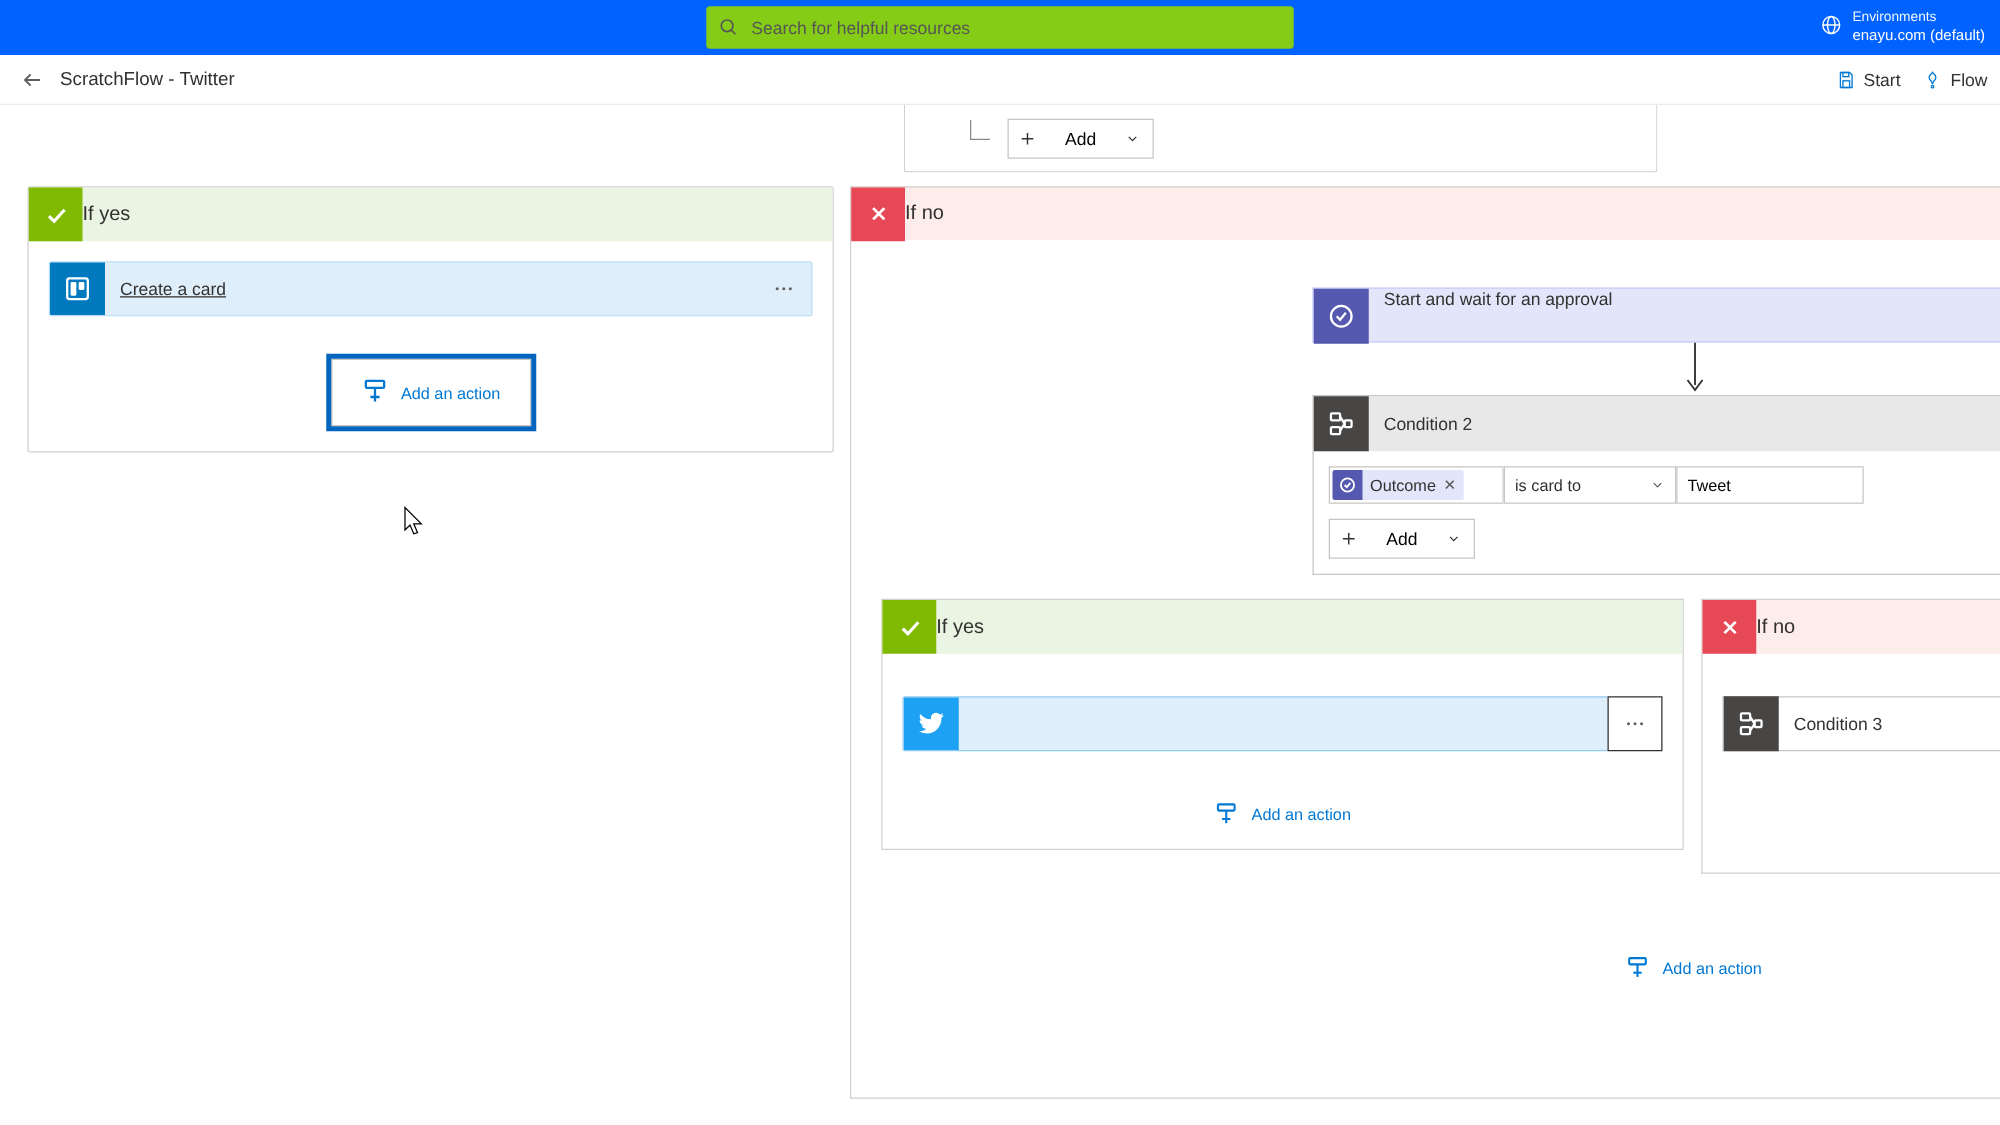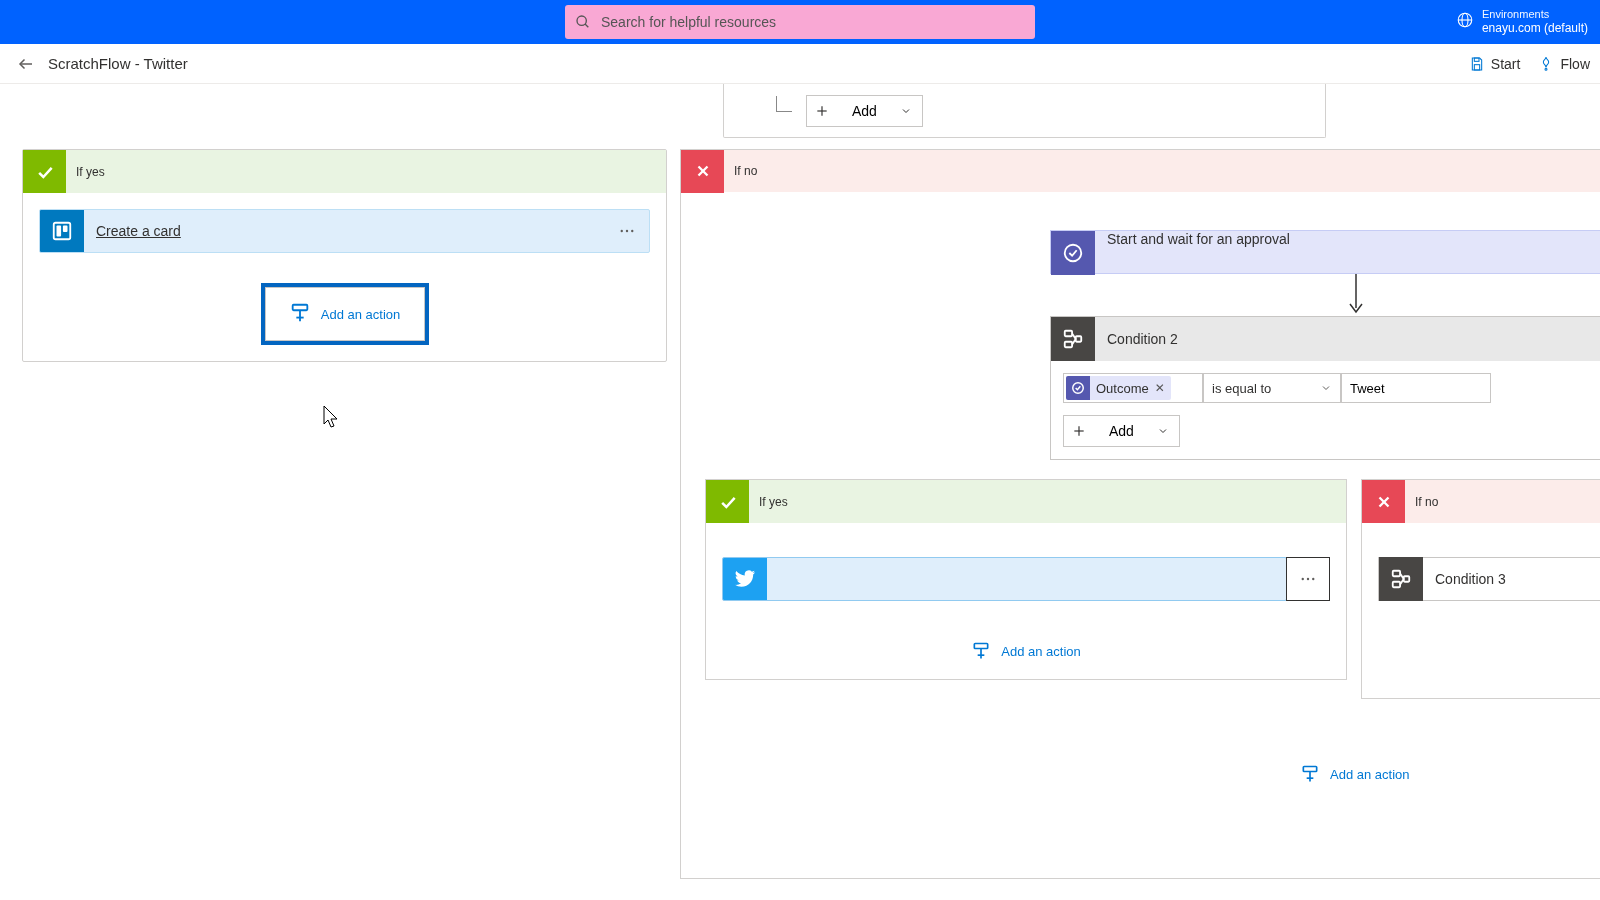--- a/index.html
+++ b/index.html
@@ -1,20 +1,20 @@
 <!DOCTYPE html>
 <html><head>
 <meta charset="utf-8">
 <style>
   * { box-sizing: border-box; margin: 0; padding: 0; font-family: "Segoe UI", sans-serif; }
   body { background: #fff; width: 1600px; height: 900px; overflow: hidden; font-size: 14px; color: #323130; }
 
   
   .topbar { background: #0062ff; height: 44px; display: flex; align-items: center; padding: 0 20px; position: relative; }
-  .search-box { position: absolute; left: 50%; transform: translateX(-50%); width: 470px; height: 34px; background: #f9a8d4; border-radius: 3px; display: flex; align-items: center; padding: 12px 10px; }
+  .search-box { position: absolute; left: 50%; transform: translateX(-50%); width: 470px; height: 34px; background: #84cc16; border-radius: 3px; display: flex; align-items: center; padding: 12px 10px; }
   .search-box svg { width: 16px; height: 16px; margin-right: 10px; fill: none; stroke: #555; stroke-width: 2; }
   .search-box input { border: none; background: transparent; flex: 1; font-size: 14px; color: #444; outline: none; }
   .search-box input::placeholder { color: #555; }
   .env { position: absolute; right: 12px; display: flex; align-items: center; gap: 8px; color: #fff; }
   .env-text { font-size: 12px; line-height: 1.3; }
   .env-text .small { font-size: 11px; opacity: .95; }
   .env-icon svg { width: 18px; height: 18px; }
 
   
   .cmdbar { height: 40px; border-bottom: 1px solid #edebe9; display: flex; align-items: center; padding: 0 10px; }
@@ -31,21 +31,21 @@
   .top-partial { position: absolute; left: 723px; top: 0; width: 603px; height: 54px; border: 1px solid #d2d0ce; border-top: none; border-radius: 0 0 2px 2px; background: #fff; }
   .top-partial .add-btn { position: absolute; left: 82px; bottom: 10px; }
   .top-partial-elbow { position: absolute; left: 774px; top: 8px; width: 16px; height: 16px; border-left: 1px solid #888; border-bottom: 1px solid #888; }
 
   
   .ifyes-left { position: absolute; left: 22px; top: 65px; width: 645px; border: 1px solid #d2d0ce; border-radius: 2px; background: #fff; }
   .branch-hdr { display: flex; align-items: center; height: 43px; }
   .branch-hdr .ico { width: 43px; height: 43px; display: flex; align-items: center; justify-content: center; }
   .branch-hdr .ico.ok { background: #7fba00; color: #fff; }
   .branch-hdr .ico.no { background: #e74856; color: #fff; }
-  .branch-hdr span.txt { margin-left: 10px; font-size: 12px; }
+  .branch-hdr span.txt { font-size: 16px; }
   .ifyes-left .branch-hdr { background: #e9f4e2; }
   
   .action-card { display: flex; align-items: center; height: 44px; border: 1px solid #bcdff5; border-radius: 2px; margin: 16px 16px 0; background: #dfeefb; overflow: hidden; text-decoration: underline; }
   .action-card .icon-sq { width: 44px; height: 44px; display: flex; align-items: center; justify-content: center; color: #fff; flex-shrink: 0; }
   .action-card .label { padding-left: 12px; flex: 1; font-size: 14px; }
   .action-card .more { width: 44px; display: flex; align-items: center; justify-content: center; color: #605e5c; cursor: pointer; }
   .trello { background: #0079bf; }
   .twitter { background: #1da1f2; }
 
   
@@ -266,21 +266,21 @@
               <svg width="14" height="14" viewBox="0 0 24 24" fill="none" stroke="#fff" stroke-width="2.5">
                   <circle cx="12" cy="12" r="9"></circle>
                   <polyline points="8 12 11 15 16 9"></polyline>
                 </svg>
             </span>
             <span>Outcome</span>
             <span class="t-x">✕</span>
           </span>
         </div>
         <div class="op-select">
-          <span>is equal to</span>
+          <span>is card to</span>
           <svg width="12" height="12" viewBox="0 0 24 24" fill="none" stroke="#605e5c" stroke-width="2">
               <polyline points="6 9 12 15 18 9"></polyline>
             </svg>
         </div>
         <input class="val-input" value="Tweet" style="">
       </div>
       <div>
         <button class="add-btn">
           <svg width="14" height="14" viewBox="0 0 24 24" fill="none" stroke="#323130" stroke-width="2">
               <line x1="12" y1="4" x2="12" y2="20"></line>

